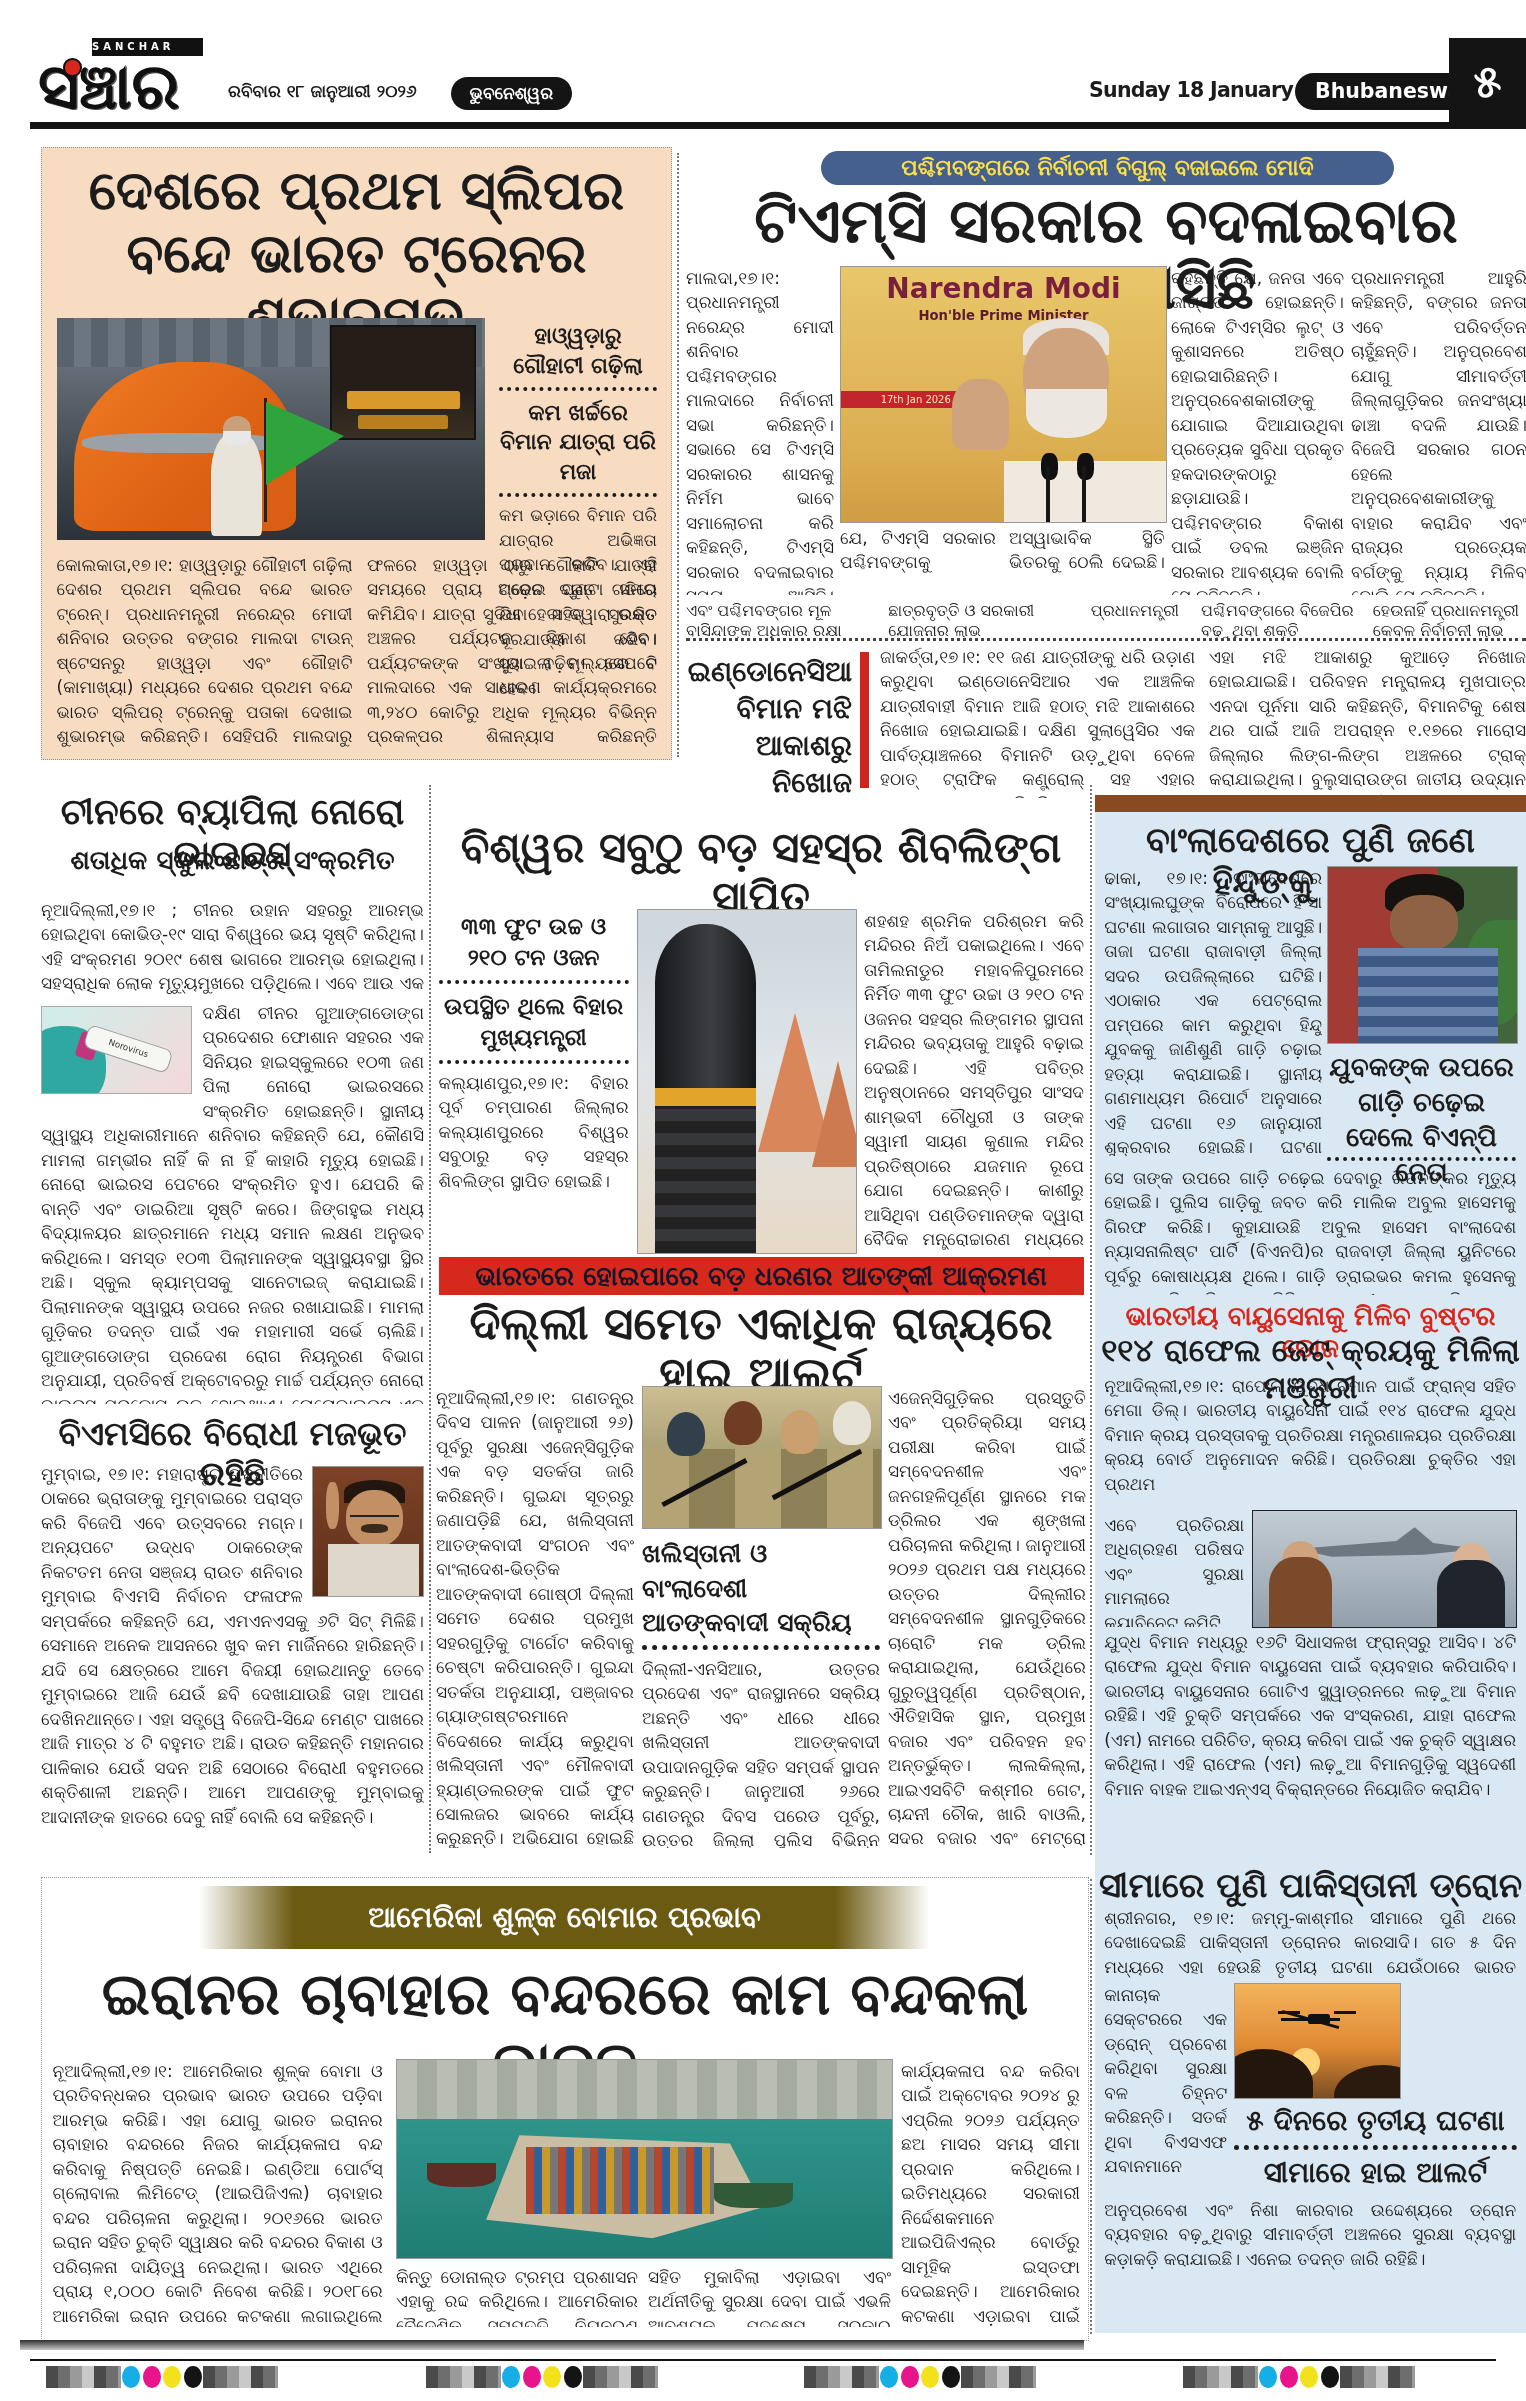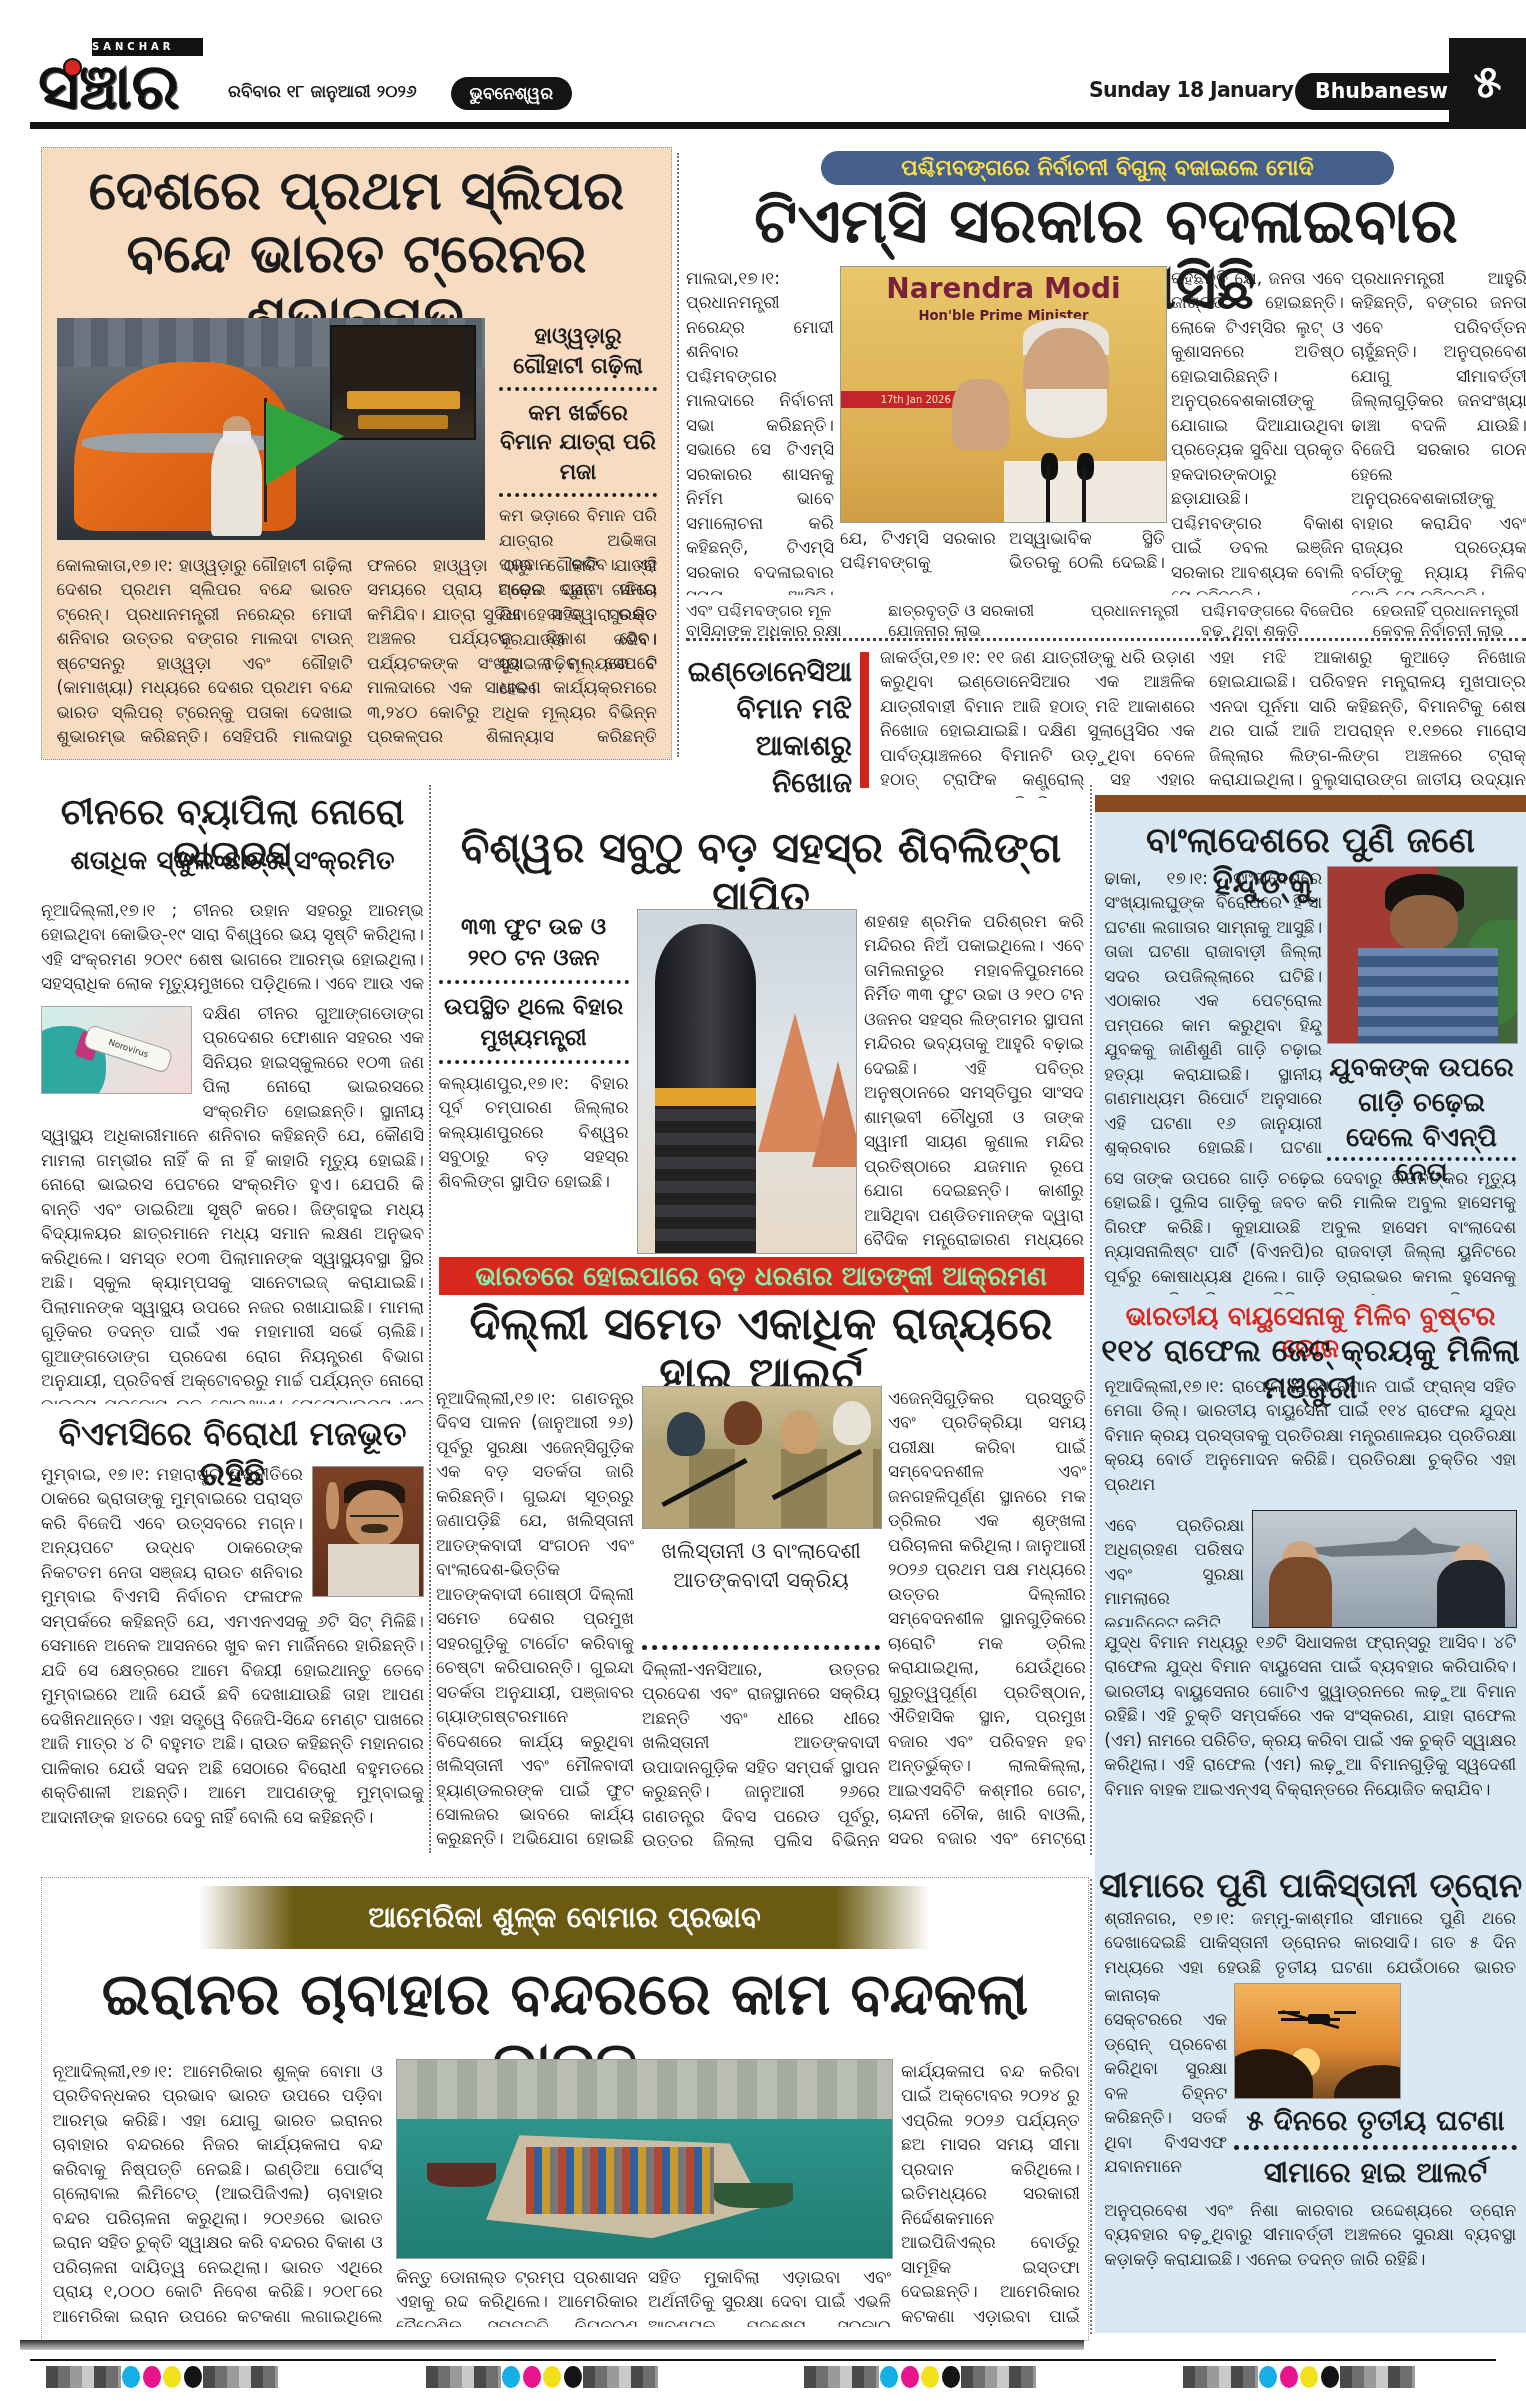--- a/index.html
+++ b/index.html
@@ -133,38 +133,38 @@
   .sp-linga{position:absolute;left:8%;top:4%;width:46%;height:96%;background:linear-gradient(90deg,#17181a,#3c3e42 55%,#17181a);
     border-radius:48% 48% 0 0/18% 18% 0 0}
   .sp-band{position:absolute;left:8%;top:52%;width:46%;height:5%;background:#e3a42c}
   .sp-grid{position:absolute;left:8%;top:57%;width:46%;height:43%;
     background:repeating-linear-gradient(0deg,#222 0 12px,#35373b 12px 24px),
                repeating-linear-gradient(90deg,transparent 0 13.2px,rgba(0,0,0,.5) 13.2px 16px)}
   .shiv-b{position:absolute;left:428px;top:127px;width:220px;height:343px}
 
   
   #alert{left:436px;top:1257px;width:650px;height:597px}
-  .alert-banner{position:absolute;left:2.6px;top:0;width:645px;height:38px;background:#d7281e;color:#86efac;
+  .alert-banner{position:absolute;left:2.6px;top:0;width:645px;height:38px;background:#d7281e;color:#0f172a;
     font-size:26.4px;font-weight:bold;text-align:center;line-height:38px}
   .alert-head{position:absolute;left:0;top:42px;width:100%;font-size:45px;font-weight:bold;text-align:center;line-height:1.1}
   .alert-c1{position:absolute;left:0;top:129px;width:198px;height:462px}
   .alert-photo{position:absolute;left:206px;top:129px;width:238px;height:141px;
     background:linear-gradient(180deg,#cdbd92,#9a9466 70%,#80794f);overflow:hidden;border:0.7px solid #999}
   .tr-h{position:absolute;width:38px;height:44px;border-radius:50% 50% 40% 40%}
   .tr-h1{left:10%;top:18%;background:#31404a}
   .tr-h2{left:34%;top:10%;background:#6e3d23}
   .tr-h3{left:58%;top:16%;background:#caa06e}
   .tr-h4{left:80%;top:10%;background:#e7e2d6}
   .tr-b{position:absolute;top:44%;width:100%;height:60%;
     background:repeating-linear-gradient(90deg,#b3a375 0 46px,#8e8157 46px 92px)}
   .tr-gun1,.tr-gun2{position:absolute;height:5.3px;background:#111;transform:rotate(-28deg)}
   .tr-gun1{left:6%;top:66%;width:40%}
   .tr-gun2{left:52%;top:60%;width:42%}
-  .alert-quote{position:absolute;left:206px;top:280px;width:238px;font-size:21px;font-weight:normal;
-    text-align:center;line-height:1.38}
+  .alert-quote{position:absolute;left:206px;top:280px;width:238px;font-size:25px;font-weight:bold;
+    line-height:1.38}
   .alert-qdots{position:absolute;left:206px;top:388px;width:238px;border-top:5.3px dotted #1c1c1c}
   .alert-c2{position:absolute;left:206px;top:400px;width:238px;height:191px}
   .alert-c3{position:absolute;left:452px;top:129px;width:198px;height:462px}
 
   
   #blue{left:1095px;top:795px;width:431px;height:1538px;background:#d9e8f2}
   .blue-brown{position:absolute;left:0;top:0;width:100%;height:17px;background:#8a4a1f}
   .bd-head{position:absolute;left:0;top:25px;width:100%;font-size:35px;font-weight:bold;text-align:center}
   .bd-b1{position:absolute;left:9.2px;top:71px;width:218px;height:290px}
   .bd-photo{position:absolute;left:232px;top:71px;width:189px;height:176px;overflow:hidden;border:0.7px solid #999;

